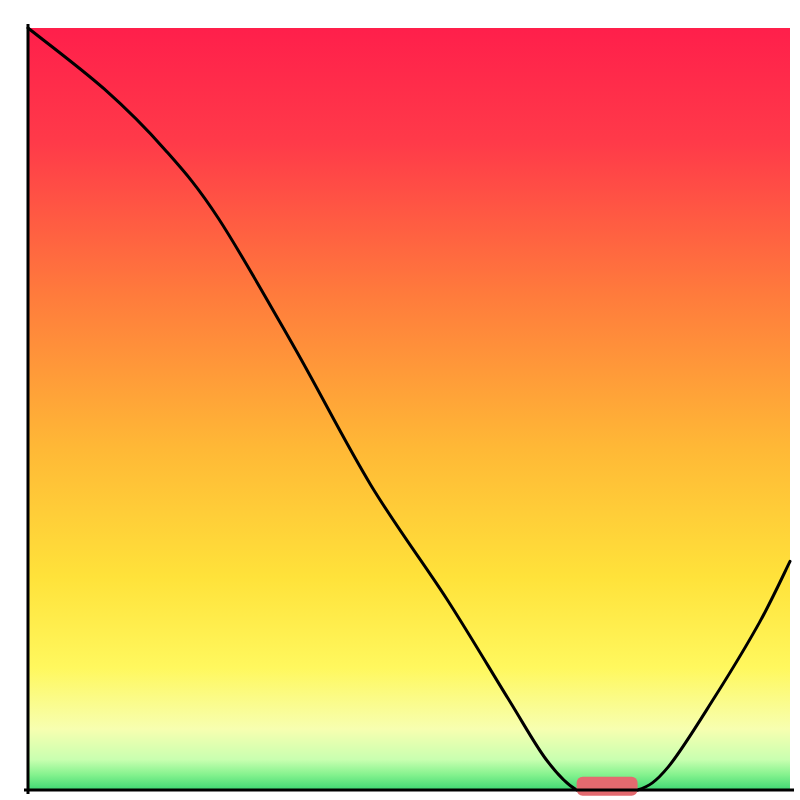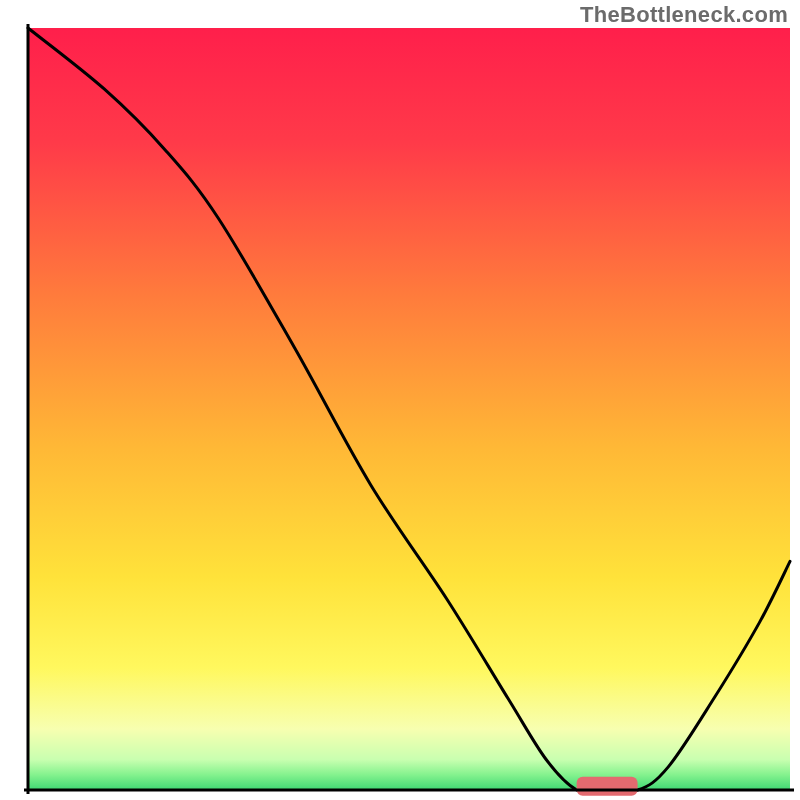--- a/index.html
+++ b/index.html
@@ -34,21 +34,20 @@
     width: 800px;
     height: 800px;
     display: block;
   }
 </style>
 </head>
 <body>
 
 <div class="chart-container">
 
-  <div class="watermark">TheBottleneck.com</div>
 
   <svg class="plot" viewBox="0 0 800 800">
     <defs>
       <linearGradient id="bgGrad" x1="0" y1="0" x2="0" y2="1">
       <stop offset="0%" stop-color="#ff1f4b"></stop>
           <stop offset="15%" stop-color="#ff3a49"></stop>
           <stop offset="35%" stop-color="#ff7b3c"></stop>
           <stop offset="55%" stop-color="#ffb836"></stop>
           <stop offset="72%" stop-color="#ffe23a"></stop>
           <stop offset="84%" stop-color="#fff85e"></stop>

